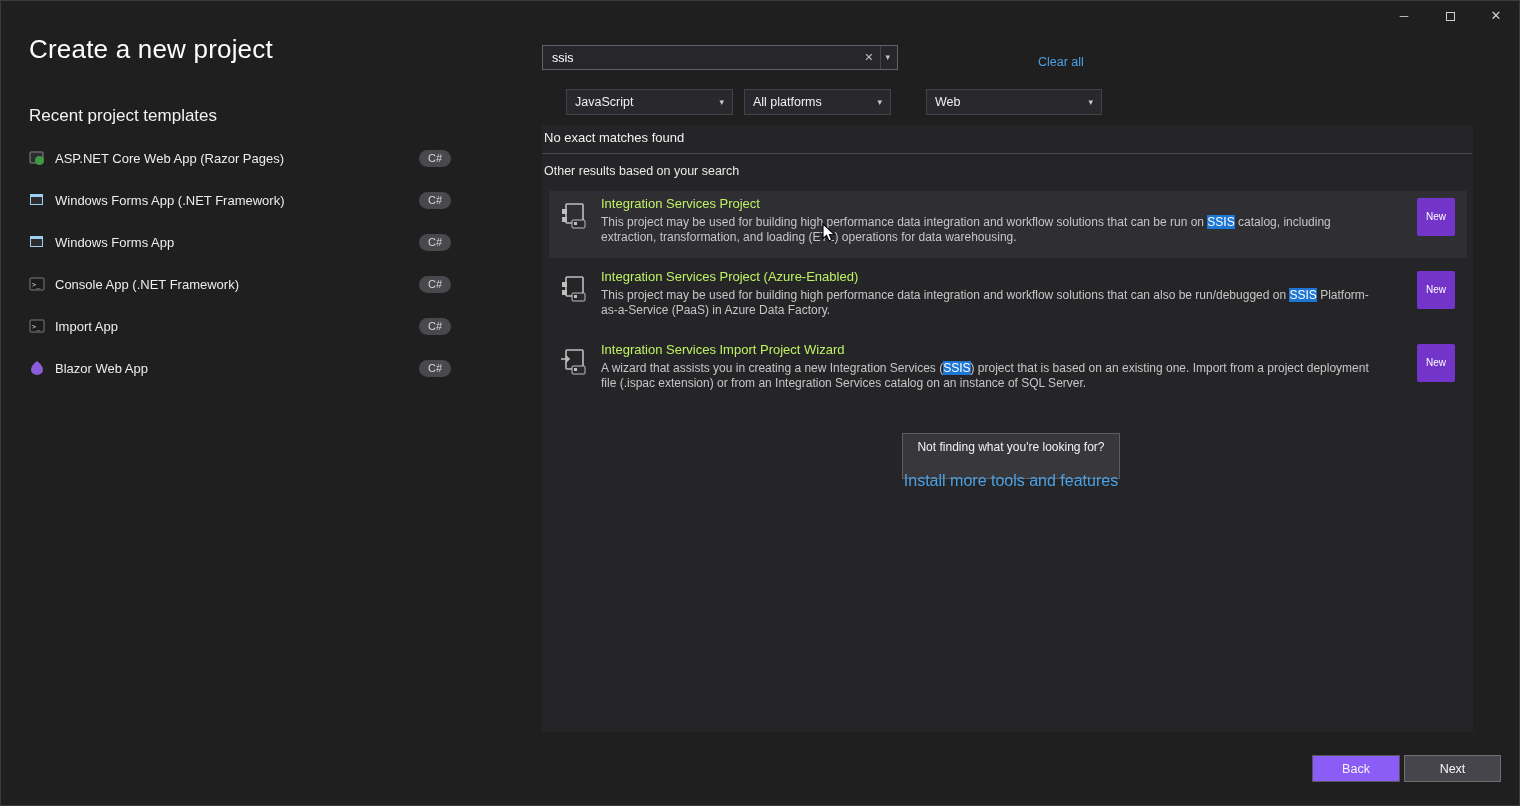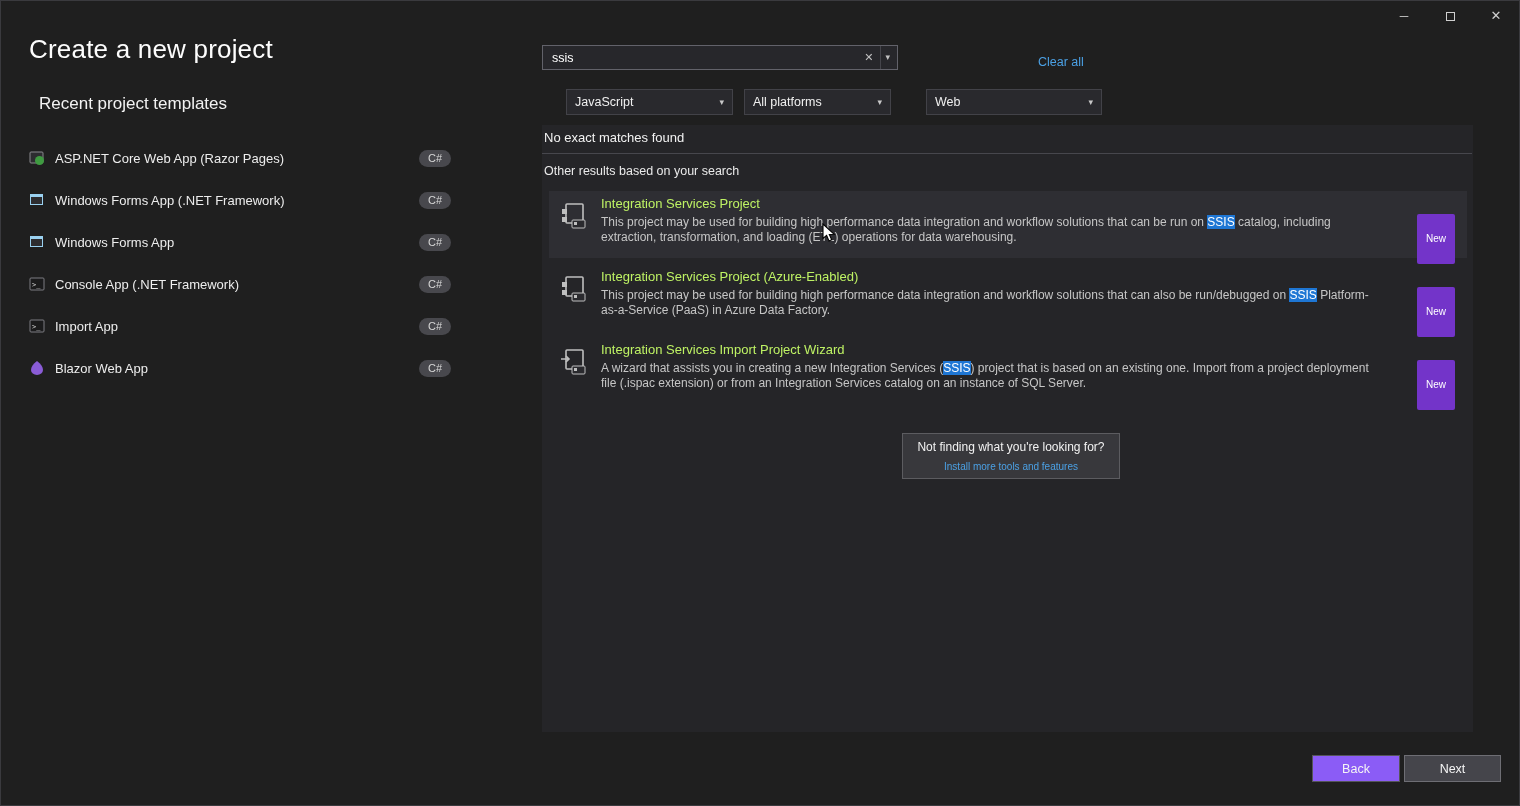--- a/index.html
+++ b/index.html
@@ -13,21 +13,21 @@
   .win-btn { position:absolute; top:0; width:46px; height:30px; background:transparent; border:none;
     color:#cfcfcf; font-size:12px; line-height:30px; text-align:center; cursor:default;
     font-family:"Liberation Sans", sans-serif; }
   .win-btn.min { right:92px; }
   .win-btn.max { right:46px; }
   .win-btn.close { right:0; font-size:13px; }
   .max-box { display:inline-block; width:9px; height:9px; border:1px solid #cfcfcf; vertical-align:middle; }
 
   
   .page-title { position:absolute; left:28px; top:33px; font-size:26px; font-weight:400; color:#fdfdfd; letter-spacing:.2px; }
-  .recent-header { position:absolute; left:28px; top:93px; font-size:17px; font-weight:400; color:#f2f2f2;margin-left:10px; }
+  .recent-header { position:absolute; left:28px; top:105px; font-size:17px; font-weight:400; color:#f2f2f2; }
   .recent-list { position:absolute; left:28px; top:136px; width:422px; }
   .recent-item { display:flex; align-items:center; height:42px; gap:10px; cursor:default; }
   .t-icon { width:16px; height:16px; flex:0 0 16px; display:inline-block; }
   .t-label { font-size:13px; color:#ededed; white-space:nowrap; }
   .t-badge { margin-left:auto; background:#48484d; color:#d8d8d8; font-size:11px; line-height:17px;
     padding:0 9px; border-radius:9px; }
 
   
   .search-box { position:absolute; left:541px; top:44px; width:356px; height:25px;
     background:#27272b; border:1px solid #62626a; display:flex; align-items:center; }
@@ -51,26 +51,26 @@
   .res-divider { position:absolute; left:0; top:28px; width:930px; height:1px; background:#47474d; }
   .other-header { position:absolute; left:2px; top:39px; font-size:12.5px; color:#eaeaea; }
   .result-list { position:absolute; left:7px; top:66px; right:6px; }
   .result-item { position:relative; height:67px; margin-bottom:6px; padding:5px 95px 5px 52px; cursor:default; }
   .result-item.selected { background:#2e2e33; }
   .r-icon { position:absolute; left:10px; top:10px; width:30px; height:30px; }
   .r-title { font-size:13px; color:#bef264; margin-bottom:4px; }
   .r-desc { font-size:12px; line-height:15px; color:#c6c6c6; max-width:800px; }
   .hl { background:#1e76d4; color:#ffffff; }
   .new-badge { position:absolute; right:12px; top:7px; background:#7334c9; color:#fff;
-    font-size:10px; line-height:14px; padding:18px 9px; border-radius:2px;margin-top:16px; }
+    font-size:10px; line-height:14px; padding:12px 9px; border-radius:2px; }
 
   .not-finding { position:absolute; left:360px; top:308px; width:218px; height:46px;
     background:#38383c; border:1px solid #5c5c60; text-align:center; padding-top:6px; }
   .nf-text { font-size:12px; color:#f2f2f2; }
-  .nf-link { display:block; font-size:10px; color:#4ba0e4; margin-top:7px; text-decoration:none; cursor:pointer; }
+  .nf-link { display:block; font-size:16px; color:#4ba0e4; margin-top:18px; text-decoration:none; cursor:pointer; }
 
   
   .btn { position:absolute; top:754px; height:27px; font-size:12.5px; color:#f5f5f5; text-align:center;
     cursor:default; font-family:"Liberation Sans", sans-serif; }
   .btn.back { left:1311px; width:88px; background:#8b5cf6; border:1px solid #55555a; }
   .btn.next { left:1403px; width:97px; background:#45454b; border:1px solid #6e6e74; }
 
   .cursor { position:absolute; left:820px; top:222px; }
 </style>
 </head>

